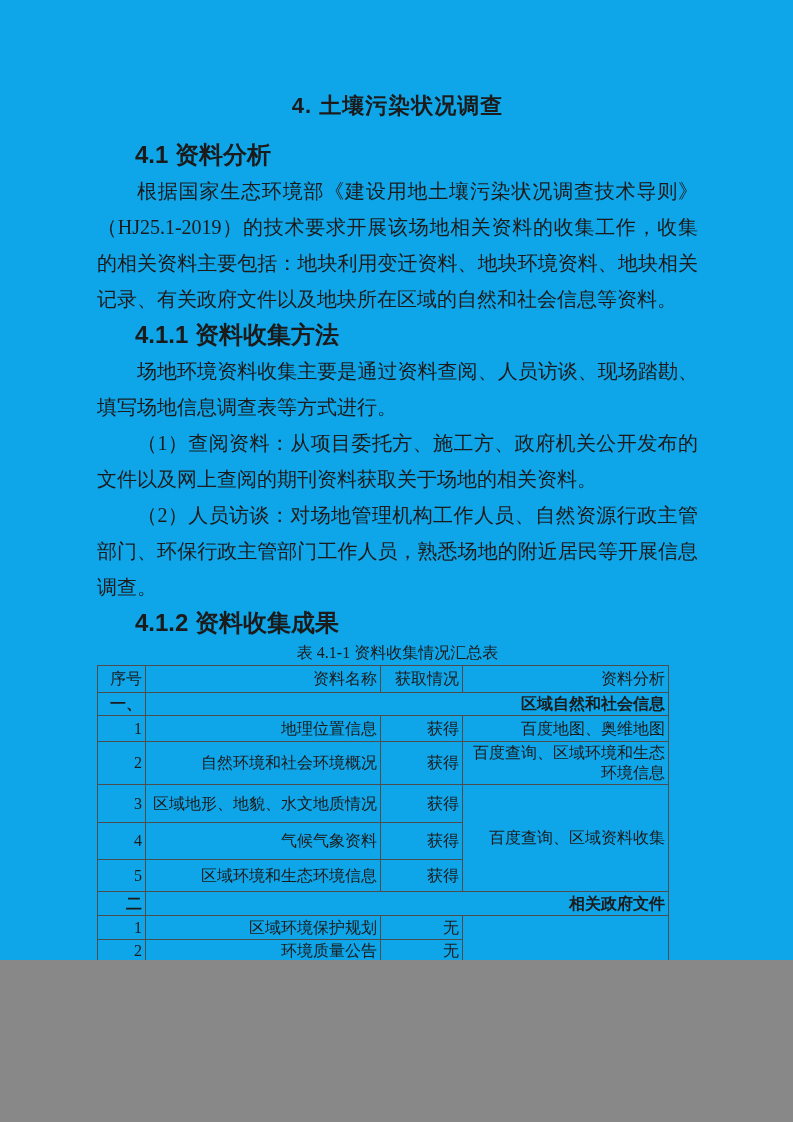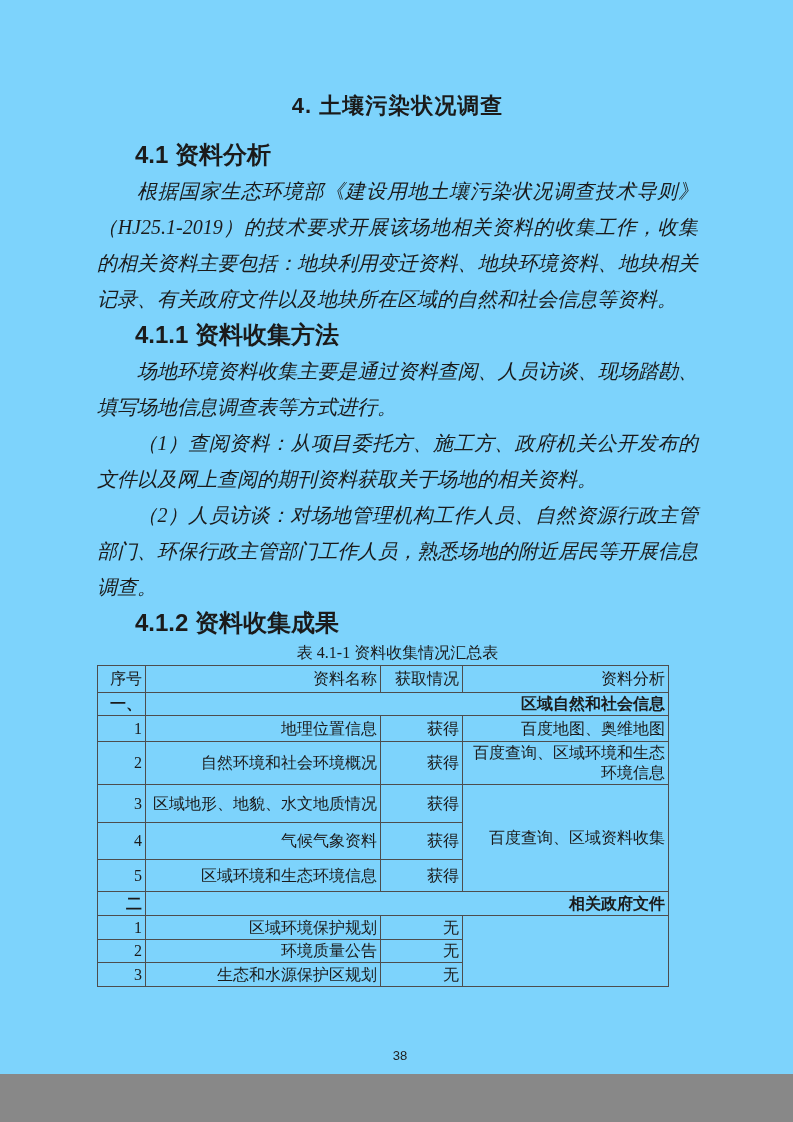--- a/index.html
+++ b/index.html
@@ -1,23 +1,23 @@
 <!DOCTYPE html>
 <html><head>
 <meta charset="utf-8">
 <title>Document Page</title>
 <style>
   * { margin: 0; padding: 0; box-sizing: border-box; }
   html, body { background: #888; }
   .page {
     position: relative;
     width: 793px;
-    height: 1074px;
+    height: 960px;
     margin: 0 auto;
-    background: #7dd3fc;
+    background: #0ea5e9;
     overflow: hidden;
     color: #1b1b1b;
     font-family: "Liberation Serif", "DejaVu Serif", serif;
   }
   .content {
     padding: 88px 95px 0 97px;
     font-size: 20px;
     line-height: 36px;
   }
   h1.doc-title {
@@ -32,21 +32,20 @@
   h2.sec-heading {
     font-family: "Liberation Sans", "DejaVu Sans", sans-serif;
     font-size: 24px;
     line-height: 36px;
     font-weight: bold;
     padding-left: 38px;
   }
   p.body-para {
     text-indent: 2em;
     text-align: justify;
-    font-style: italic;
   }
   .table-caption {
     font-size: 16px;
     line-height: 24px;
     text-align: center;
     margin: 0 0;
   }
   table.data-table {
     border-collapse: collapse;
     width: 571px;

